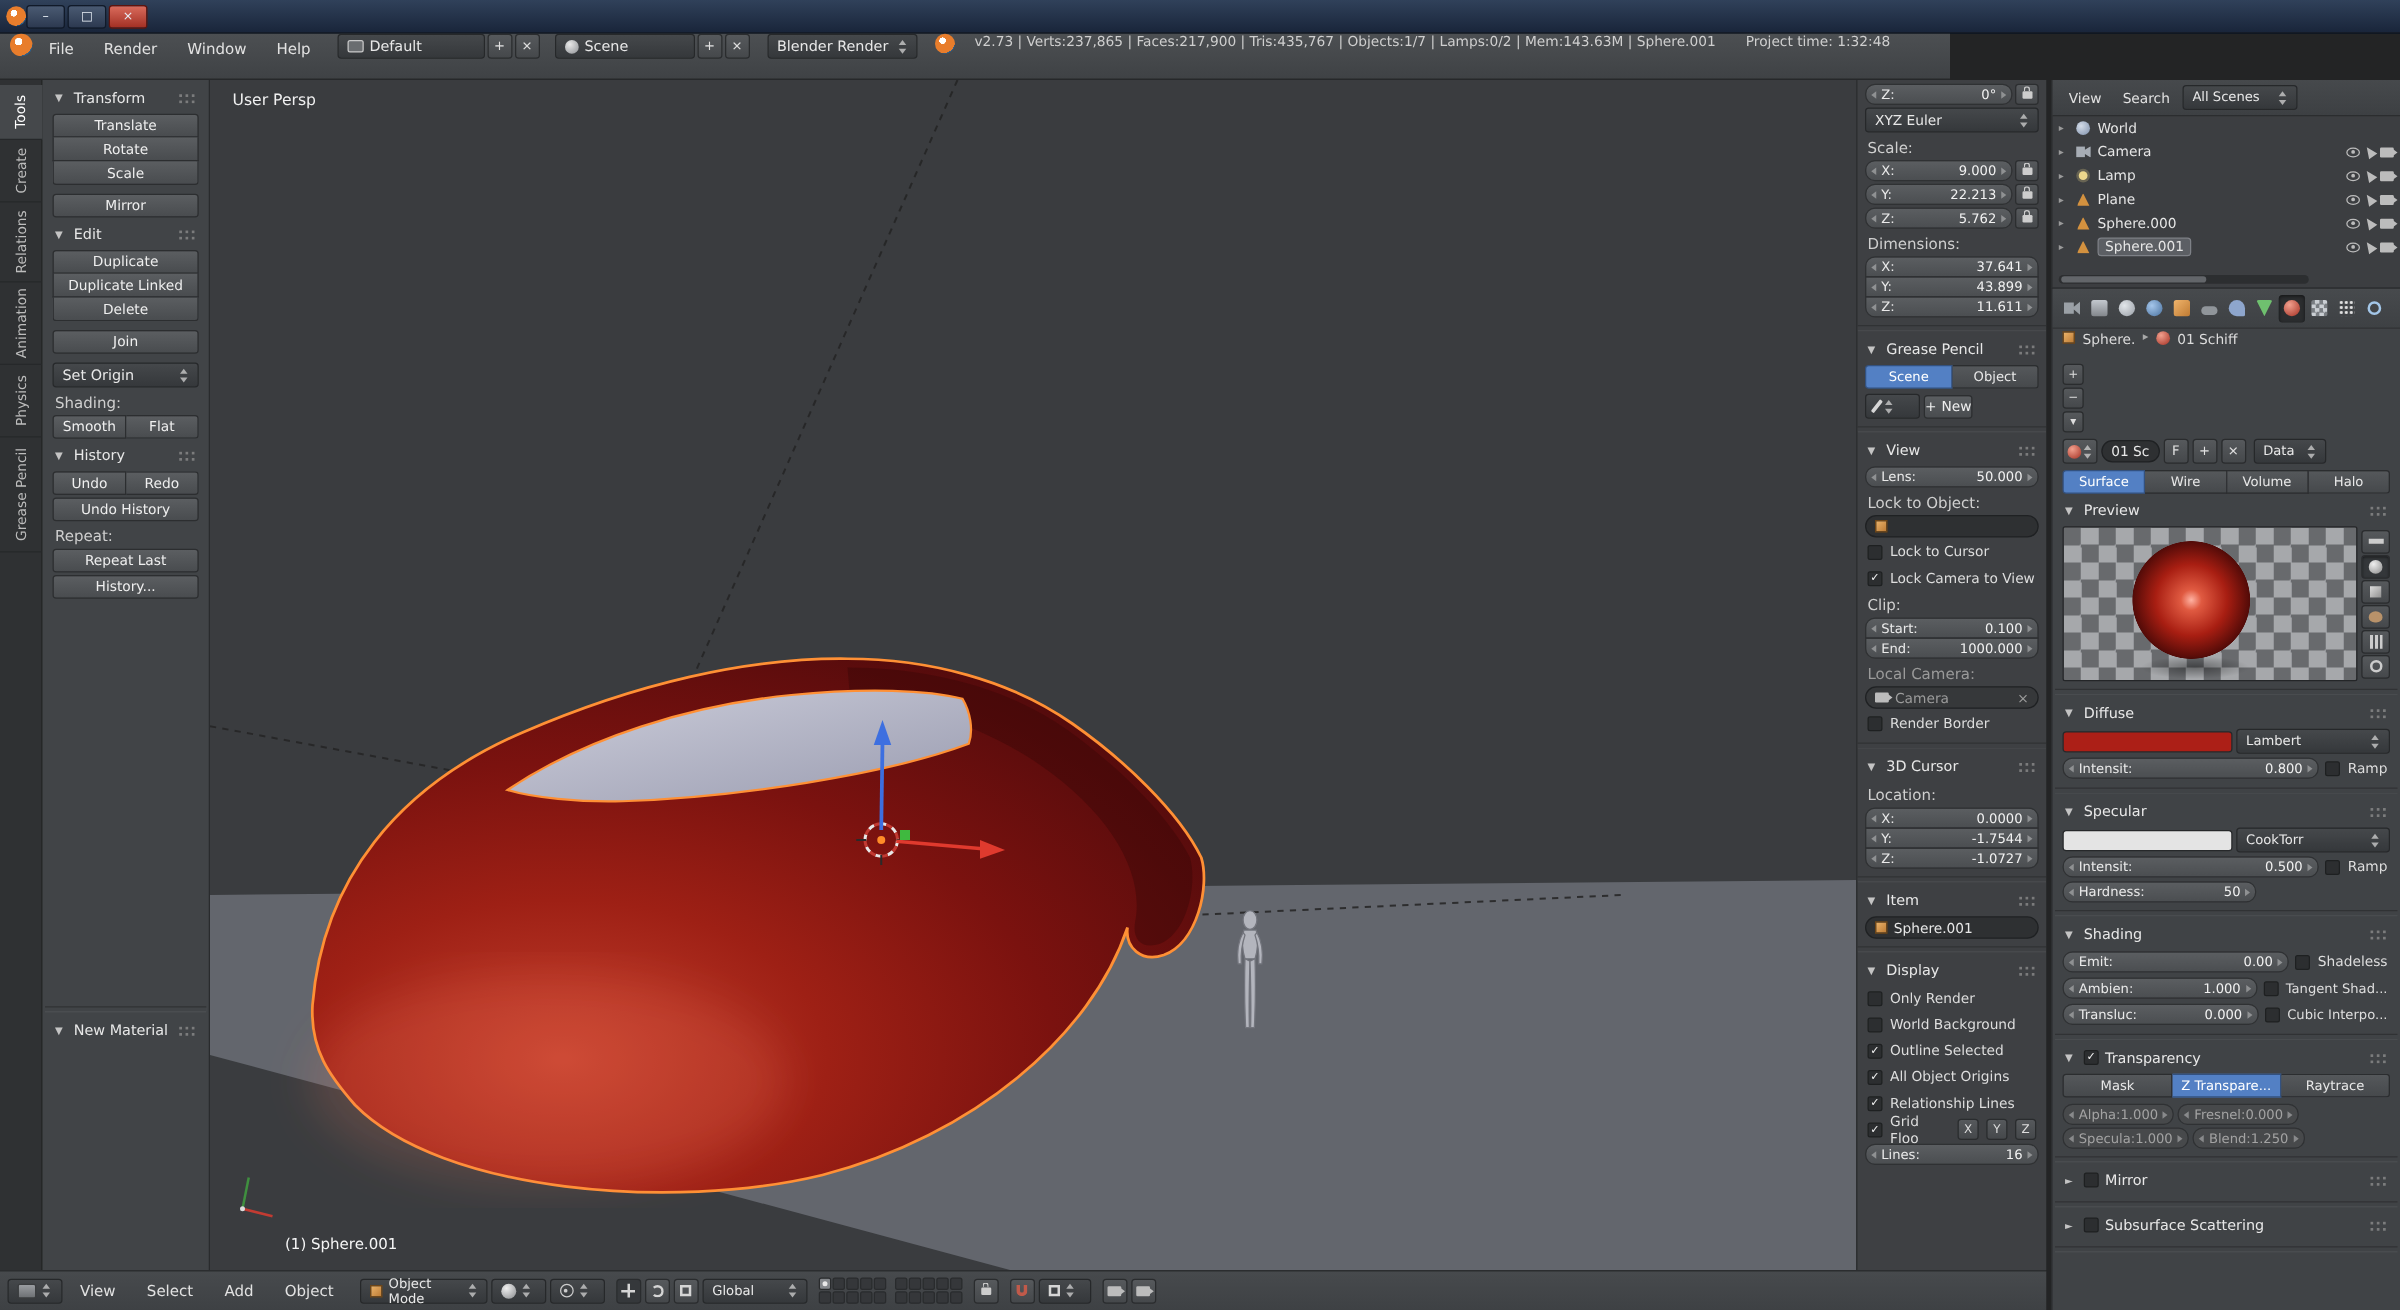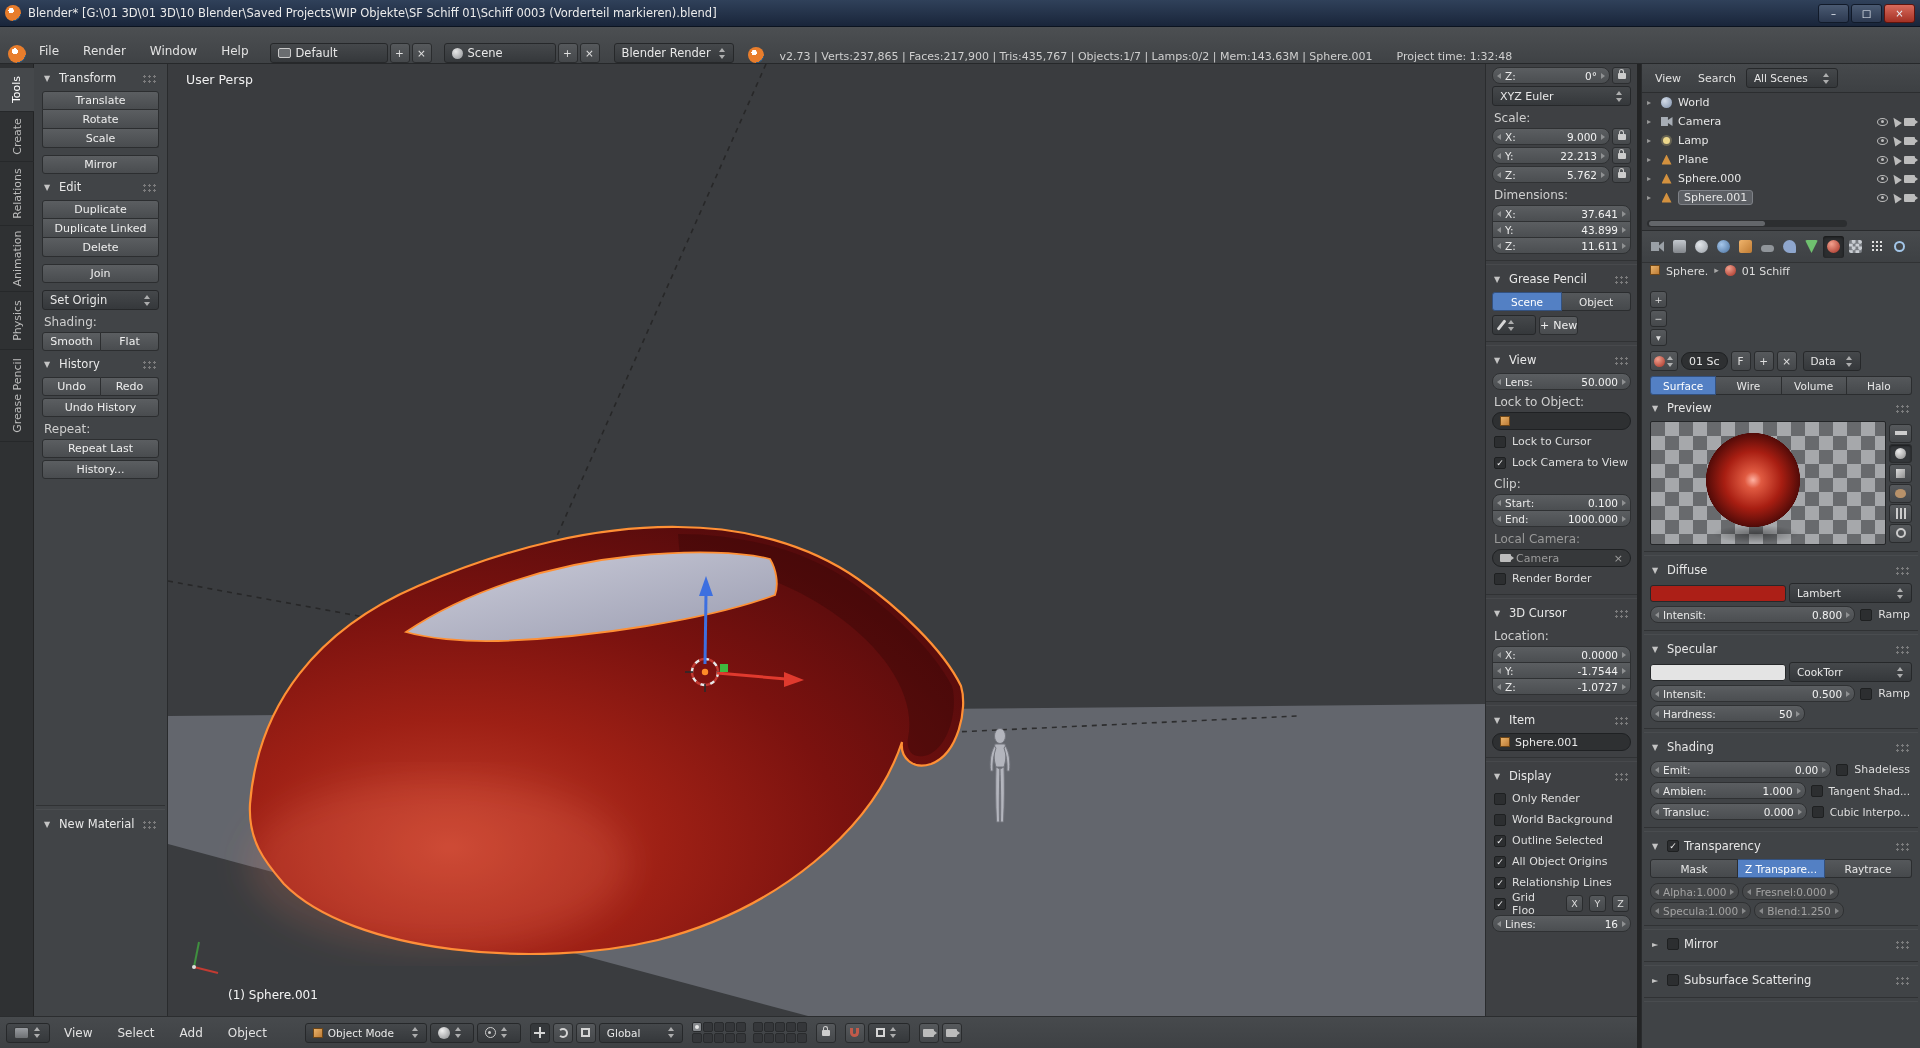--- a/index.html
+++ b/index.html
@@ -7,21 +7,21 @@
 body{position:relative;background:#232425;font-family:"DejaVu Sans",sans-serif;font-size:12px;color:#e0e0e0}
 .grow{flex:1}
 
 #titlebar{position:absolute;left:0;top:0;width:1920px;height:27px;background:linear-gradient(#30415a,#19253a);border-bottom:1px solid #0b1320;display:flex;align-items:center;padding:0 5px}
 .appicon{width:16px;height:16px;border-radius:50%;background:radial-gradient(circle at 38% 35%,#fff 0 18%,#e87d2c 19% 70%,#2d5f8a 71%);flex:none}
 .tb-title{font-size:11.5px;color:#ececec;margin-left:7px;flex:1;white-space:nowrap;overflow:hidden}
 .tb-btns{display:flex;gap:2px}
 .tb-btn{width:31px;height:19px;border-radius:3px;display:flex;align-items:center;justify-content:center;font-size:10px;color:#e8eef5;background:linear-gradient(#4a5a72,#2c3950);border:1px solid #111a29}
 .tb-btn.close{background:linear-gradient(#d96b5c,#a33024);border-color:#5f140d}
 
-#menubar{position:absolute;left:0;top:27px;width:1920px;height:37px;background:linear-gradient(#4c4f52,#3f4245);border-bottom:1px solid #26282a;display:flex;align-items:flex-end;padding:0 8px;gap:2px}
+#menubar{position:absolute;left:0;top:27px;width:1560px;height:37px;background:linear-gradient(#4c4f52,#3f4245);border-bottom:1px solid #26282a;display:flex;align-items:flex-start;padding:0 8px;gap:2px}
 .mlabel{padding:0 11px;height:24px;display:flex;align-items:center;color:#e2e2e2;font-size:12px;border-radius:3px;cursor:default}
 .mlabel.sm{padding:0 7px;font-size:11px}
 .dd{height:20px;background:linear-gradient(#45484b,#35383b);border:1px solid #26282a;border-radius:3px;display:flex;align-items:center;gap:5px;padding:0 7px;font-size:11.5px;color:#e8e8e8;position:relative}
 .sqbtn{min-width:20px;height:20px;background:linear-gradient(#56595c,#454ry 48);background:linear-gradient(#56595c,#45484b);border:1px solid #2a2c2e;border-radius:3px;display:flex;align-items:center;justify-content:center;font-size:10.5px;color:#e0e0e0;gap:2px;padding:0 3px}
 .sqbtn-xs{width:17px;height:17px;background:linear-gradient(#56595c,#45484b);border:1px solid #2a2c2e;border-radius:3px;display:flex;align-items:center;justify-content:center;font-size:9.5px;color:#ddd}
 .updn{display:inline-block;width:7px;height:11px;position:relative;opacity:.75;flex:none}
 .updn:before{content:"";position:absolute;left:0;top:0;border-left:3.5px solid transparent;border-right:3.5px solid transparent;border-bottom:4px solid #d2d2d2}
 .updn:after{content:"";position:absolute;left:0;bottom:0;border-left:3.5px solid transparent;border-right:3.5px solid transparent;border-top:4px solid #d2d2d2}
 .stats{font-size:11px;color:#cfcfcf;margin-left:14px;white-space:nowrap}
 
@@ -155,21 +155,20 @@
 .pvcube{width:9px;height:9px;background:linear-gradient(135deg,#ddd,#909090)}
 .pvmonkey{width:11px;height:9px;border-radius:50% 50% 45% 45%;background:#b8926a}
 .pvhair{width:10px;height:11px;background:repeating-linear-gradient(90deg,#ccc 0 2px,transparent 2px 4px)}
 .pvring{width:10px;height:10px;border:2px solid #ccc;border-radius:50%}
 </style>
 </head>
 <body>
 
 <div id="titlebar">
   <div class="appicon"></div>
-  <div class="tb-title">Blender* [G:\01 3D\01 3D\10 Blender\Saved Projects\WIP Objekte\SF Schiff 01\Schiff 0003 (Vorderteil markieren).blend]</div>
   <div class="tb-btns">
     <div class="tb-btn">
         <span>–</span>
       </div>
     <div class="tb-btn">
         <span>□</span>
       </div>
     <div class="tb-btn close">
         <span>×</span>
       </div>
@@ -895,21 +894,21 @@
 
 <div id="vpheader">
   <div class="dd" style="width:44px">
       <span class="ic-ed"></span>
       <span class="updn"></span>
     </div>
   <div class="mlabel">View</div>
   <div class="mlabel">Select</div>
   <div class="mlabel">Add</div>
   <div class="mlabel">Object</div>
-  <div class="dd" style="width:122px;margin-left:24px">
+  <div class="dd" style="width:102px;margin-left:7px">
       <span class="ic-cube sm"></span>
       <span class="grow" style="font-size:10.5px">Object Mode</span>
       <span class="updn"></span>
     </div>
   <div class="dd" style="width:44px">
       <span class="ic-ball"></span>
       <span class="updn"></span>
     </div>
   <div class="dd" style="width:44px">
       <span class="ic-pivot"></span>

